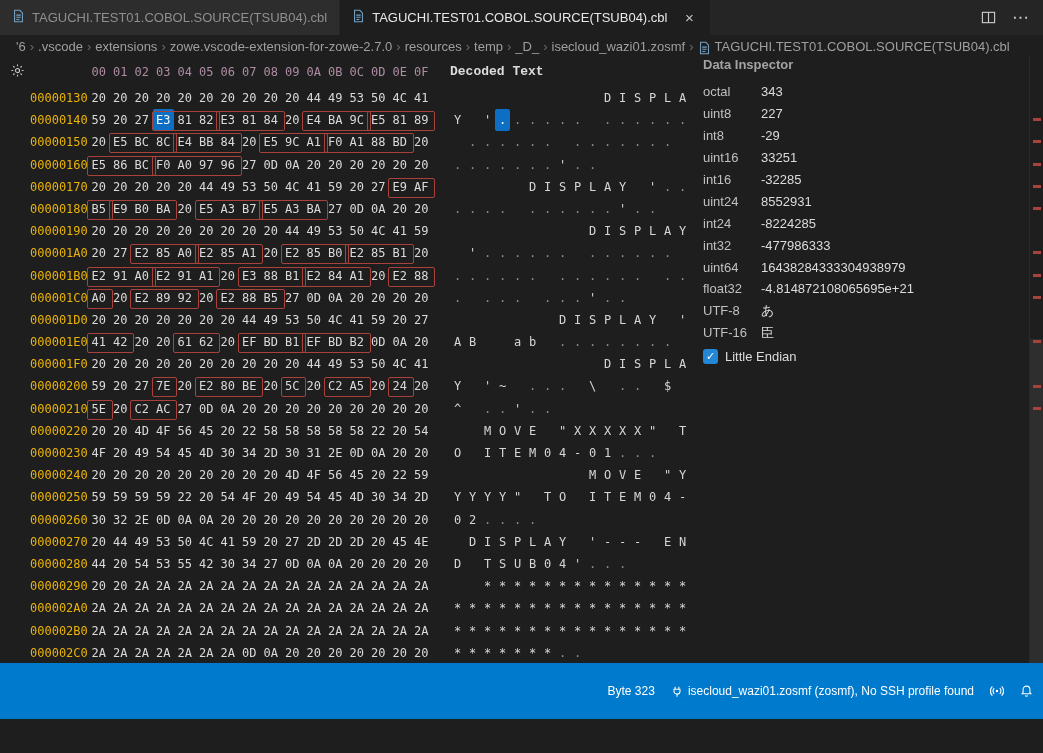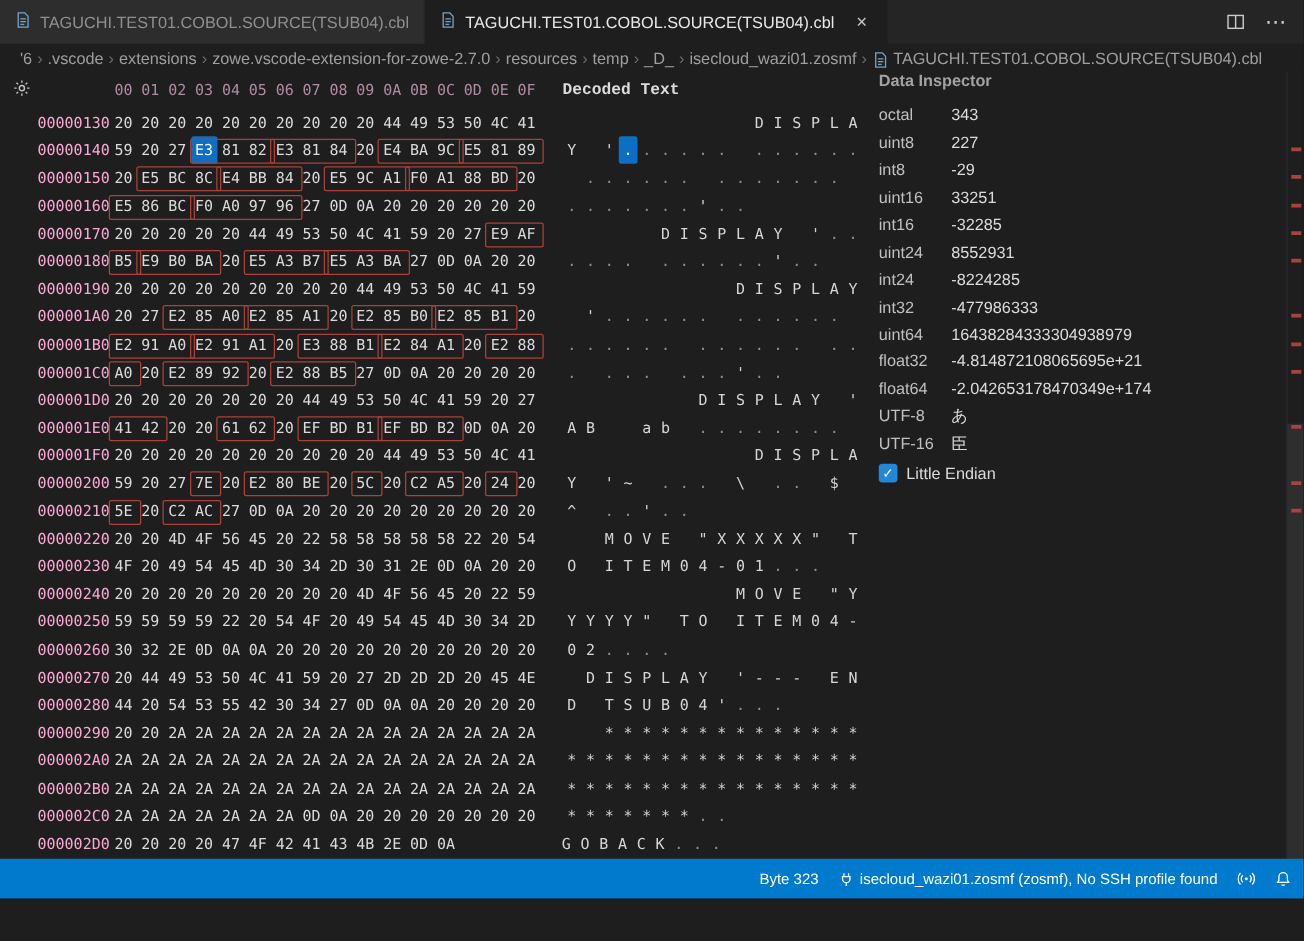--- a/index.html
+++ b/index.html
@@ -27,21 +27,21 @@
   
   .editor{position:absolute;top:57px;left:0;right:0;bottom:24px;font-family:"DejaVu Sans Mono",monospace}
   .gear{position:absolute;left:10px;top:6px;cursor:pointer;display:inline-flex}
   .hex-header{position:absolute;left:30px;top:8px;display:flex;font-size:12px;color:#ae8ca3}
   .addr-spacer{width:58px}
   .hcell{width:21.5px;text-align:center}
   .decoded-header{position:absolute;left:450px;top:7px;font-family:Liberation Mono, monospace;
                   font-weight:bold;font-size:13px;color:#dcdcdc}
   .hex-rows{position:absolute;left:30px;top:30px}
   .hex-row{display:flex;height:22.2px;line-height:22.2px;font-size:12px}
-  .addr{width:58px;color:#f9a8d4}
+  .addr{width:58px;color:#eab308}
   .bytes{position:relative;display:flex}
   .byte{width:21.5px;text-align:center;color:#dadada;cursor:default}
   .byte.sel{background:#0d6fc4;color:#fff;border-radius:2px}
   .gbox{position:absolute;top:2px;height:18px;border:1px solid #a8423b;border-radius:2px;pointer-events:none}
   .decoded{display:flex;margin-left:18px}
   .dchar{width:15px;text-align:center;color:#d6d6d6;white-space:pre}
   .dchar.dim{color:#8f8f8f}
   .dchar.sel{background:#0d6fc4;color:#fff;border-radius:2px}
 
   
@@ -56,21 +56,21 @@
             justify-content:center;color:#fff;font-size:11px}
   .checkbox::after{content:"✓"}
 
   
   .ruler{position:absolute;top:0;right:0;bottom:0;width:13px;background:#1e1e1e;border-left:1px solid #2a2a2a}
   .thumb{position:absolute;left:0;right:0;top:282px;height:388px;background:rgba(121,121,121,0.18)}
   .rmark{position:absolute;right:2px;width:8px;height:3px;background:#a8423b}
 
   
   .status-bar{position:absolute;left:0;right:0;bottom:0;height:24px;background:#007acc;display:flex;
-              align-items:center;padding:4px 10px;font-size:12px;color:#fff;font-family:"Liberation Sans",sans-serif}
+              align-items:center;padding:16px 10px;font-size:12px;color:#fff;font-family:"Liberation Sans",sans-serif}
   .sb-right{margin-left:auto;display:flex;align-items:center;gap:16px}
   .sb-item{display:flex;align-items:center;gap:5px;cursor:pointer;white-space:nowrap}
 </style>
 </head>
 <body>
 
 <div class="window">
 
   <header class="tab-bar">
     <div class="tabs" id="tabs">
@@ -1279,24 +1279,20 @@
           </div>
           <div class="insp-row">
             <span class="insp-label">uint64</span>
             <span class="insp-value">16438284333304938979</span>
           </div>
           <div class="insp-row">
             <span class="insp-label">float32</span>
             <span class="insp-value">-4.814872108065695e+21</span>
           </div>
           <div class="insp-row">
-            <span class="insp-label">float64</span>
-            <span class="insp-value">-2.042653178470349e+174</span>
-          </div>
-          <div class="insp-row">
             <span class="insp-label">UTF-8</span>
             <span class="insp-value">あ</span>
           </div>
           <div class="insp-row">
             <span class="insp-label">UTF-16</span>
             <span class="insp-value">臣</span>
           </div>
         </div>
       <label class="le-row">
         <span class="checkbox"></span>

